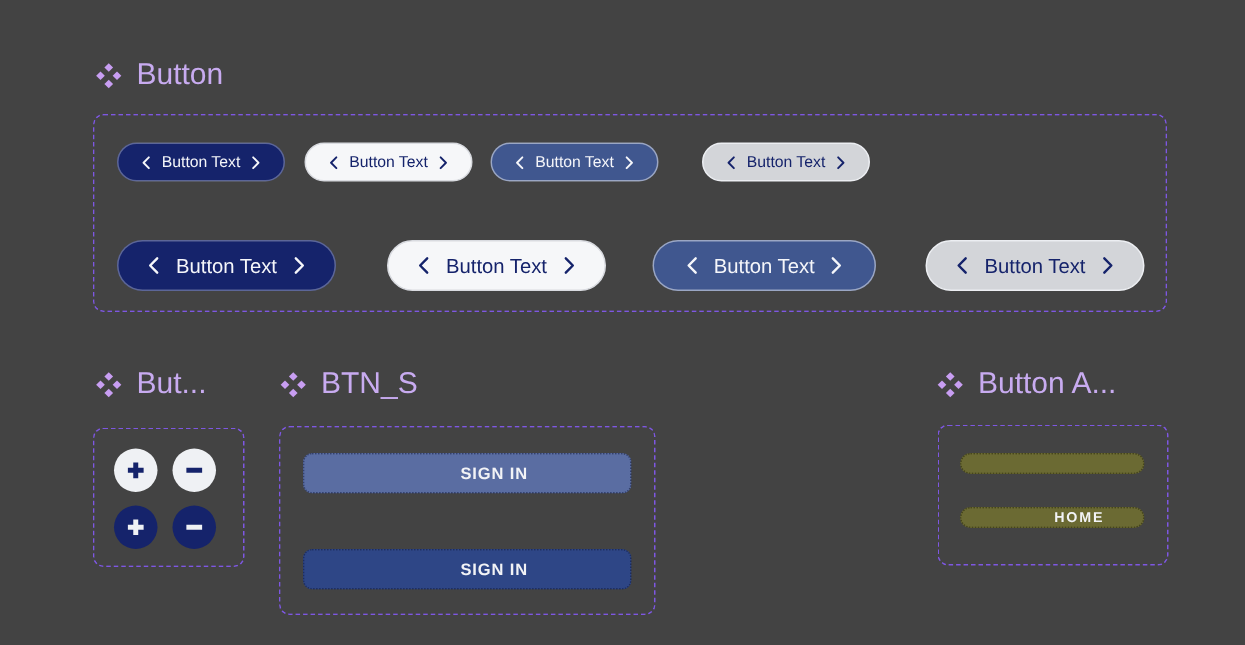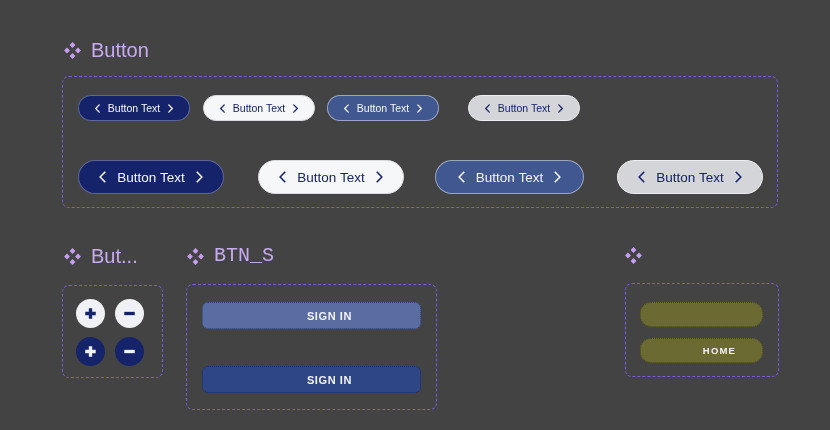--- a/index.html
+++ b/index.html
@@ -32,21 +32,21 @@
   .circle{position:absolute;width:29px;height:29px;border-radius:50%;display:flex;align-items:center;justify-content:center;box-sizing:border-box;}
   .c-light{background:#eff1f4;color:#15236b;}
   .c-navy{background:#15236b;color:#eff1f4;}
   .circle svg{display:block;}
 
   
   .btn-rect{position:absolute;display:flex;align-items:center;justify-content:center;font-weight:700;color:#f2f3f6;box-sizing:border-box;letter-spacing:.6px;white-space:nowrap;padding-left:36px;}
   .signin{left:202px;width:219px;height:27px;border-radius:6px;font-size:11px;border:1px dotted rgba(12,20,55,.5);}
   .s-light{background:#5a6da2;}
   .s-dark{background:#2e4686;}
-  .olive{left:640px;width:123px;height:25px;border-radius:11px;background:#6b6a33;font-size:9.5px;letter-spacing:1.2px;border:1px dotted rgba(45,45,12,.6);}
+  .olive{left:640px;width:123px;height:14px;border-radius:11px;background:#6b6a33;font-size:9.5px;letter-spacing:1.2px;border:1px dotted rgba(45,45,12,.6);}
 </style>
 </head>
 <body>
 
 <svg width="0" height="0" style="position:absolute">
   <defs>
     <g id="comp-icon">
       <path d="M9.5 1.1 12.4 4 9.5 6.9 6.6 4Z"></path>
       <path d="M15 6.6 17.9 9.5 15 12.4 12.1 9.5Z"></path>
       <path d="M9.5 12.1 12.4 15 9.5 17.9 6.6 15Z"></path>
@@ -162,39 +162,40 @@
     <svg width="15" height="15" viewBox="0 0 14 14">
         <path d="M7 2.1v9.8M2.1 7h9.8" stroke="currentColor" stroke-width="3.1"></path>
       </svg>
   </div>
   <div class="circle c-navy" style="left:115px;top:337px;">
     <svg width="15" height="15" viewBox="0 0 14 14">
         <path d="M2.1 7h9.8" stroke="currentColor" stroke-width="3.1"></path>
       </svg>
   </div>
 
-  <div class="sec-title" style="left:186px;top:246px;font-family:Liberation Mono, monospace;">
+  <div class="sec-title" style="left:186px;top:246px;">
     <svg width="19" height="19" viewBox="0 0 19 19" fill="#c89ef2">
         <use href="#comp-icon"></use>
       </svg>
     <span>BTN_S</span>
   </div>
   <div class="frame" style="left:186px;top:284px;width:251px;height:126px;"></div>
 
   <div class="btn-rect signin s-light" style="top:302px;">
     <span>SIGN IN</span>
   </div>
   <div class="btn-rect signin s-dark" style="top:366px;">
     <span>SIGN IN</span>
   </div>
 
   <div class="sec-title" style="left:624px;top:246px;">
     <svg width="19" height="19" viewBox="0 0 19 19" fill="#c89ef2">
         <use href="#comp-icon"></use>
       </svg>
+    <span>Button A...</span>
   </div>
   <div class="frame" style="left:625px;top:283px;width:154px;height:94px;"></div>
 
   <div class="btn-rect olive" style="top:302px;">
     <span></span>
   </div>
   <div class="btn-rect olive" style="top:338px;">
     <span>HOME</span>
   </div>
 

